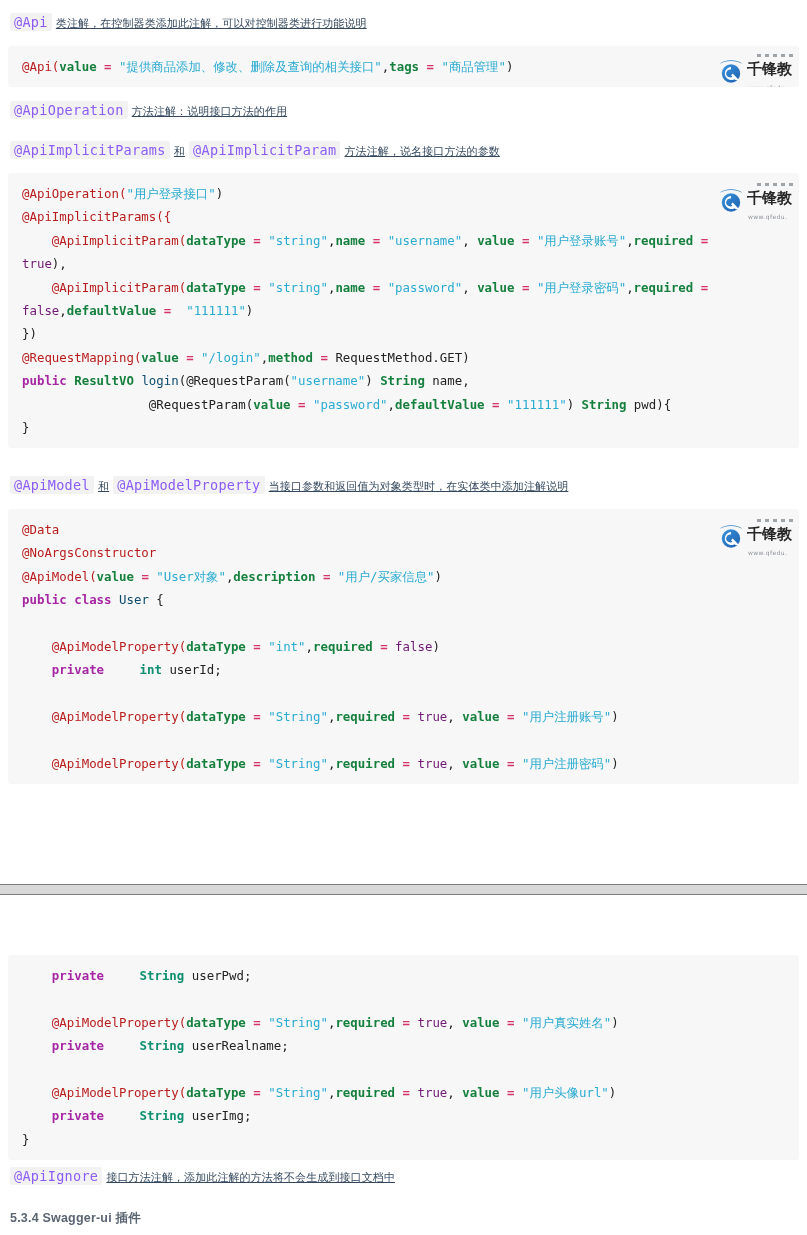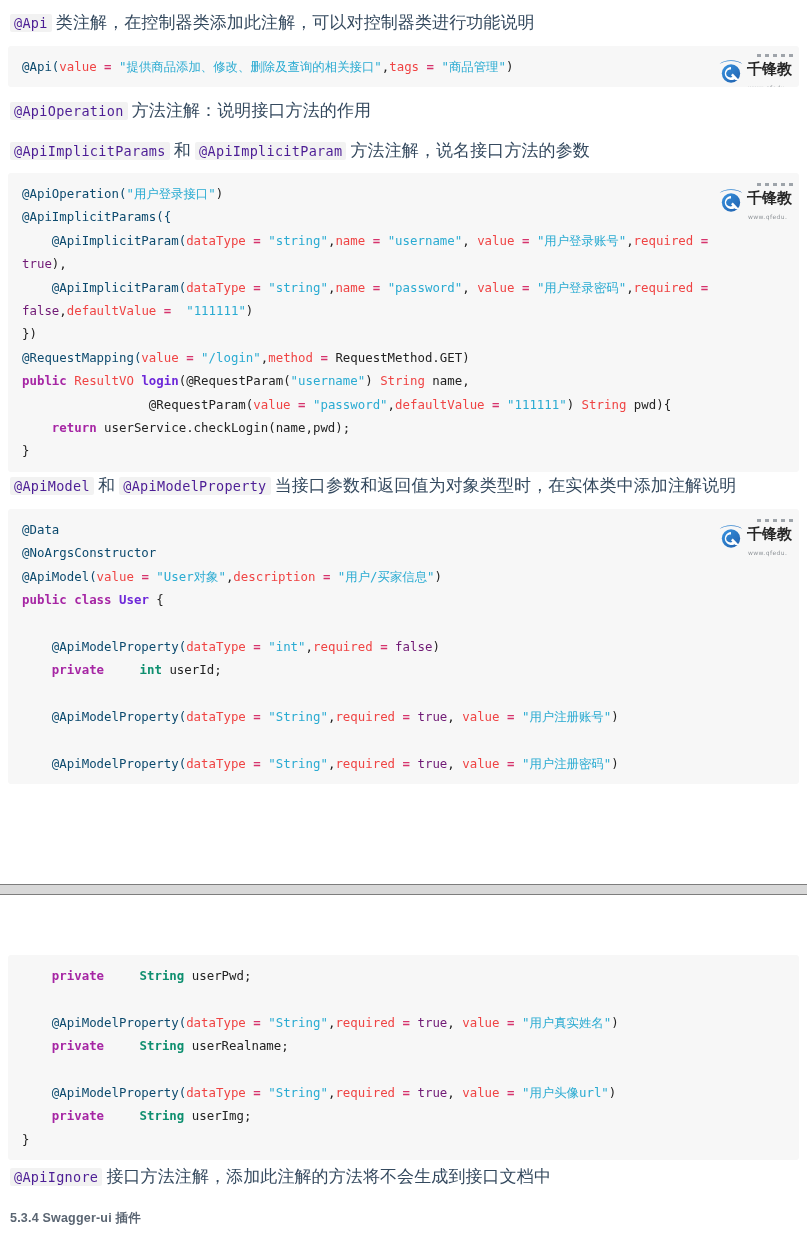--- a/index.html
+++ b/index.html
@@ -24,27 +24,27 @@
 
   
   .para {
     font-size: 14.5px;
     line-height: 20px;
     color: #34495e;
     padding: 0 10px;
     letter-spacing: 0.1px;
     white-space: nowrap;
   }
-  .para .zh { font-family: "DejaVu Sans", "Liberation Sans", sans-serif; font-size: 17px; }
+  .para .zh { font-family: "DejaVu Sans", "Liberation Sans", sans-serif; font-size: 11px; text-decoration: underline; }
 
   
   .icode {
     font-family: "DejaVu Sans Mono", "Liberation Mono", monospace;
     background: #f2f2f2;
-    color: #4c1d95;
+    color: #8b5cf6;
     font-size: 13.5px;
     padding: 1px 4px;
     border-radius: 2px;
     letter-spacing: 0.3px;
   }
 
   
   .codeblock {
     position: relative;
     background: #f7f7f7;
@@ -61,24 +61,24 @@
     white-space: pre;
     padding: 0 14px;
     min-height: 23.4px;
   }
 
   
   .k      { color: #a626a4; font-weight: bold; }     
   .t      { color: #0e8f6f; font-weight: bold; margin-left: 28px; }     
   .s      { color: #2aabd2; }                         
   .op     { color: #d6336c; font-weight: bold; }      
-  .at     { color: #0c4a6e; }                         
-  .fn     { color: #6d28d9; font-weight: bold; }      
+  .at     { color: #b91c1c; }                         
+  .fn     { color: #0c4a6e; font-weight: normal; }      
   .bl     { color: #701a75; }                         
-  .id     { color: #ef4444; font-weight: normal; }      
+  .id     { color: #15803d; font-weight: bold; }      
   .pl     { color: #222222; }                         
 
   
   .watermark {
     position: absolute;
     right: 0px;
     width: 84px;
     height: 34px;
     pointer-events: none;
     opacity: 0.95;
@@ -181,21 +181,20 @@
           <div class="ln"><span class="at">@ApiOperation(</span><span class="s">"用户登录接口"</span><span class="pl">)</span></div>
           <div class="ln"><span class="at">@ApiImplicitParams({</span></div>
           <div class="ln"><span class="at">    @ApiImplicitParam(</span><span class="id">dataType</span><span class="pl"> </span><span class="op">=</span><span class="pl"> </span><span class="s">"string"</span><span class="pl">,</span><span class="id">name</span><span class="pl"> </span><span class="op">=</span><span class="pl"> </span><span class="s">"username"</span><span class="pl">, </span><span class="id">value</span><span class="pl"> </span><span class="op">=</span><span class="pl"> </span><span class="s">"用户登录账号"</span><span class="pl">,</span><span class="id">required</span><span class="pl"> </span><span class="op">=</span></div>
           <div class="ln"><span class="bl">true</span><span class="pl">),</span></div>
           <div class="ln"><span class="at">    @ApiImplicitParam(</span><span class="id">dataType</span><span class="pl"> </span><span class="op">=</span><span class="pl"> </span><span class="s">"string"</span><span class="pl">,</span><span class="id">name</span><span class="pl"> </span><span class="op">=</span><span class="pl"> </span><span class="s">"password"</span><span class="pl">, </span><span class="id">value</span><span class="pl"> </span><span class="op">=</span><span class="pl"> </span><span class="s">"用户登录密码"</span><span class="pl">,</span><span class="id">required</span><span class="pl"> </span><span class="op">=</span></div>
           <div class="ln"><span class="bl">false</span><span class="pl">,</span><span class="id">defaultValue</span><span class="pl"> </span><span class="op">=</span><span class="pl">  </span><span class="s">"111111"</span><span class="pl">)</span></div>
           <div class="ln"><span class="pl">})</span></div>
           <div class="ln"><span class="at">@RequestMapping(</span><span class="id">value</span><span class="pl"> </span><span class="op">=</span><span class="pl"> </span><span class="s">"/login"</span><span class="pl">,</span><span class="id">method</span><span class="pl"> </span><span class="op">=</span><span class="pl"> RequestMethod.GET)</span></div>
           <div class="ln"><span class="k">public</span><span class="pl"> </span><span class="id">ResultVO</span><span class="pl"> </span><span class="fn">login</span><span class="pl">(@RequestParam(</span><span class="s">"username"</span><span class="pl">) </span><span class="id">String</span><span class="pl"> name,</span></div>
           <div class="ln"><span class="pl">                 @RequestParam(</span><span class="id">value</span><span class="pl"> </span><span class="op">=</span><span class="pl"> </span><span class="s">"password"</span><span class="pl">,</span><span class="id">defaultValue</span><span class="pl"> </span><span class="op">=</span><span class="pl"> </span><span class="s">"111111"</span><span class="pl">) </span><span class="id">String</span><span class="pl"> pwd){</span></div>
-          <div class="ln"><span class="pl">    </span><span class="k">return</span><span class="pl"> userService.checkLogin(name,pwd);</span></div>
           <div class="ln"><span class="pl">}</span></div>
         </div>
       <div class="watermark" style="top:8px;">
         <div class="wm-inner">
           <div class="wm-dash"></div>
           <svg class="wm-mark" viewBox="0 0 64 64">
             <defs>
               <linearGradient id="g2" x1="0" y1="0" x2="1" y2="1">
                 <stop offset="0" stop-color="#2f8fe0"></stop>
                 <stop offset="1" stop-color="#1457a8"></stop>

